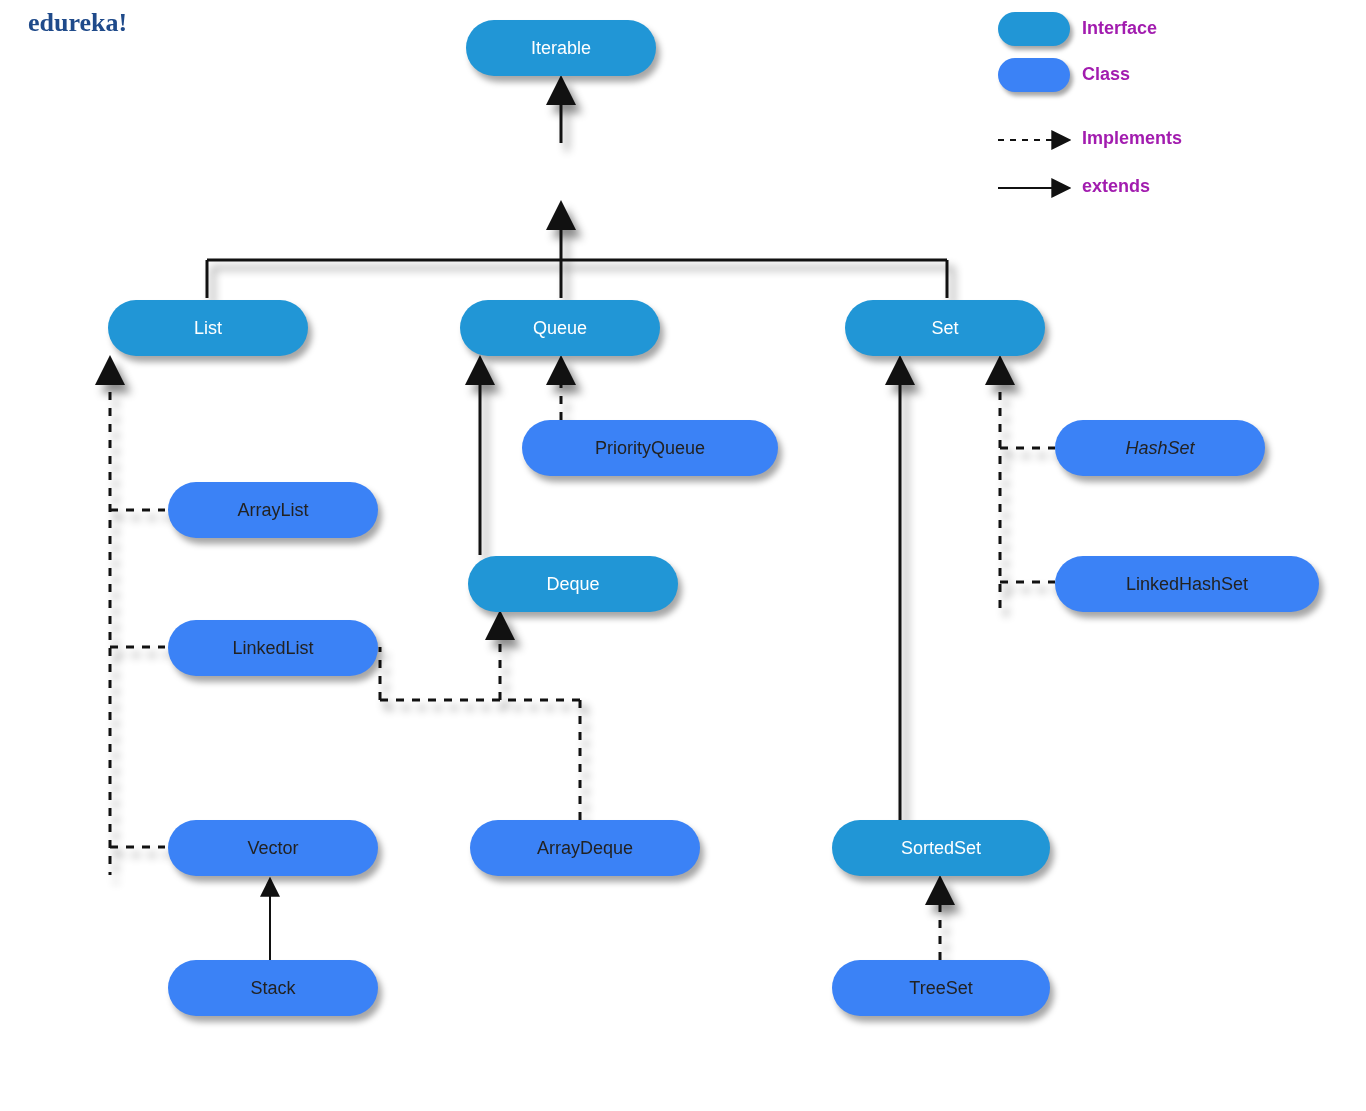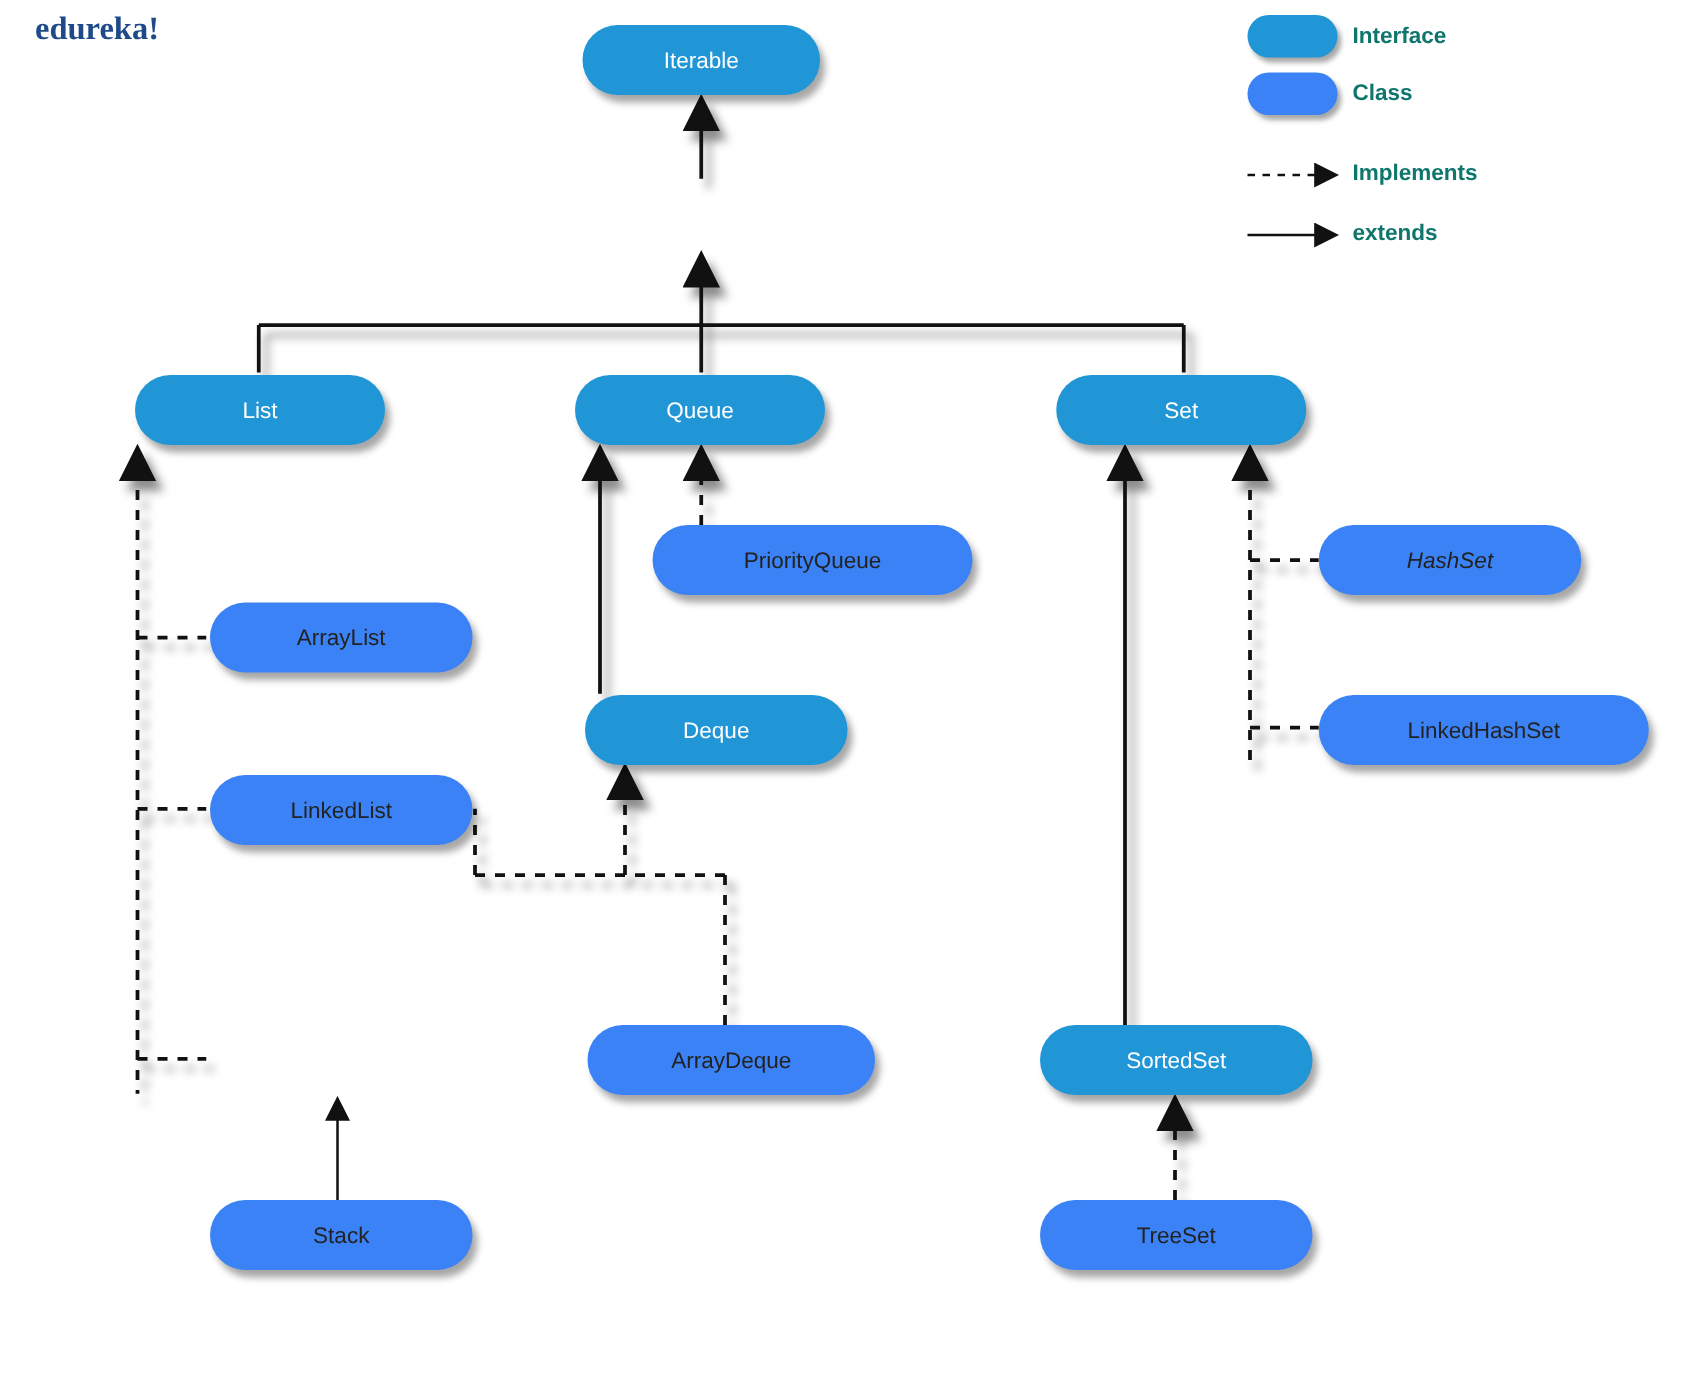--- a/index.html
+++ b/index.html
@@ -54,21 +54,21 @@
     position: absolute;
     height: 34px;
     width: 72px;
     border-radius: 17px;
     box-shadow: 3px 4px 4px rgba(0,0,0,0.35);
   }
   .legend-label {
     position: absolute;
     font-size: 18px;
     font-weight: 700;
-    color: #0f766e;
+    color: #a21caf;
   }
   svg.connectors {
     position: absolute;
     inset: 0;
     width: 1366px;
     height: 1111px;
     z-index: 2;
     pointer-events: none;
   }
   .conn-shadow { filter: drop-shadow(6px 8px 4px rgba(0,0,0,0.45)); }
@@ -178,20 +178,21 @@
   <div class="legend-label" style="top:176px; left:1082px;">extends</div>
 
   <div class="node interface" style="top:20px;  left:466px; width:190px;">Iterable</div>
 
   <div class="node interface" style="top:300px; left:108px; width:200px;">List</div>
   <div class="node interface" style="top:300px; left:460px; width:200px;">Queue</div>
   <div class="node interface" style="top:300px; left:845px; width:200px;">Set</div>
 
   <div class="node cls" style="top:482px; left:168px; width:210px;">ArrayList</div>
   <div class="node cls" style="top:620px; left:168px; width:210px;">LinkedList</div>
+  <div class="node cls" style="top:820px; left:168px; width:210px;">Vector</div>
   <div class="node cls" style="top:960px; left:168px; width:210px;">Stack</div>
 
   <div class="node cls" style="top:420px; left:522px; width:256px;">PriorityQueue</div>
   <div class="node interface" style="top:556px; left:468px; width:210px;">Deque</div>
   <div class="node cls" style="top:820px; left:470px; width:230px;">ArrayDeque</div>
 
   <div class="node cls" style="top:420px; left:1055px; width:210px;font-style:italic;">HashSet</div>
   <div class="node cls" style="top:556px; left:1055px; width:264px;">LinkedHashSet</div>
   <div class="node interface" style="top:820px; left:832px; width:218px;">SortedSet</div>
   <div class="node cls" style="top:960px; left:832px; width:218px;">TreeSet</div>

